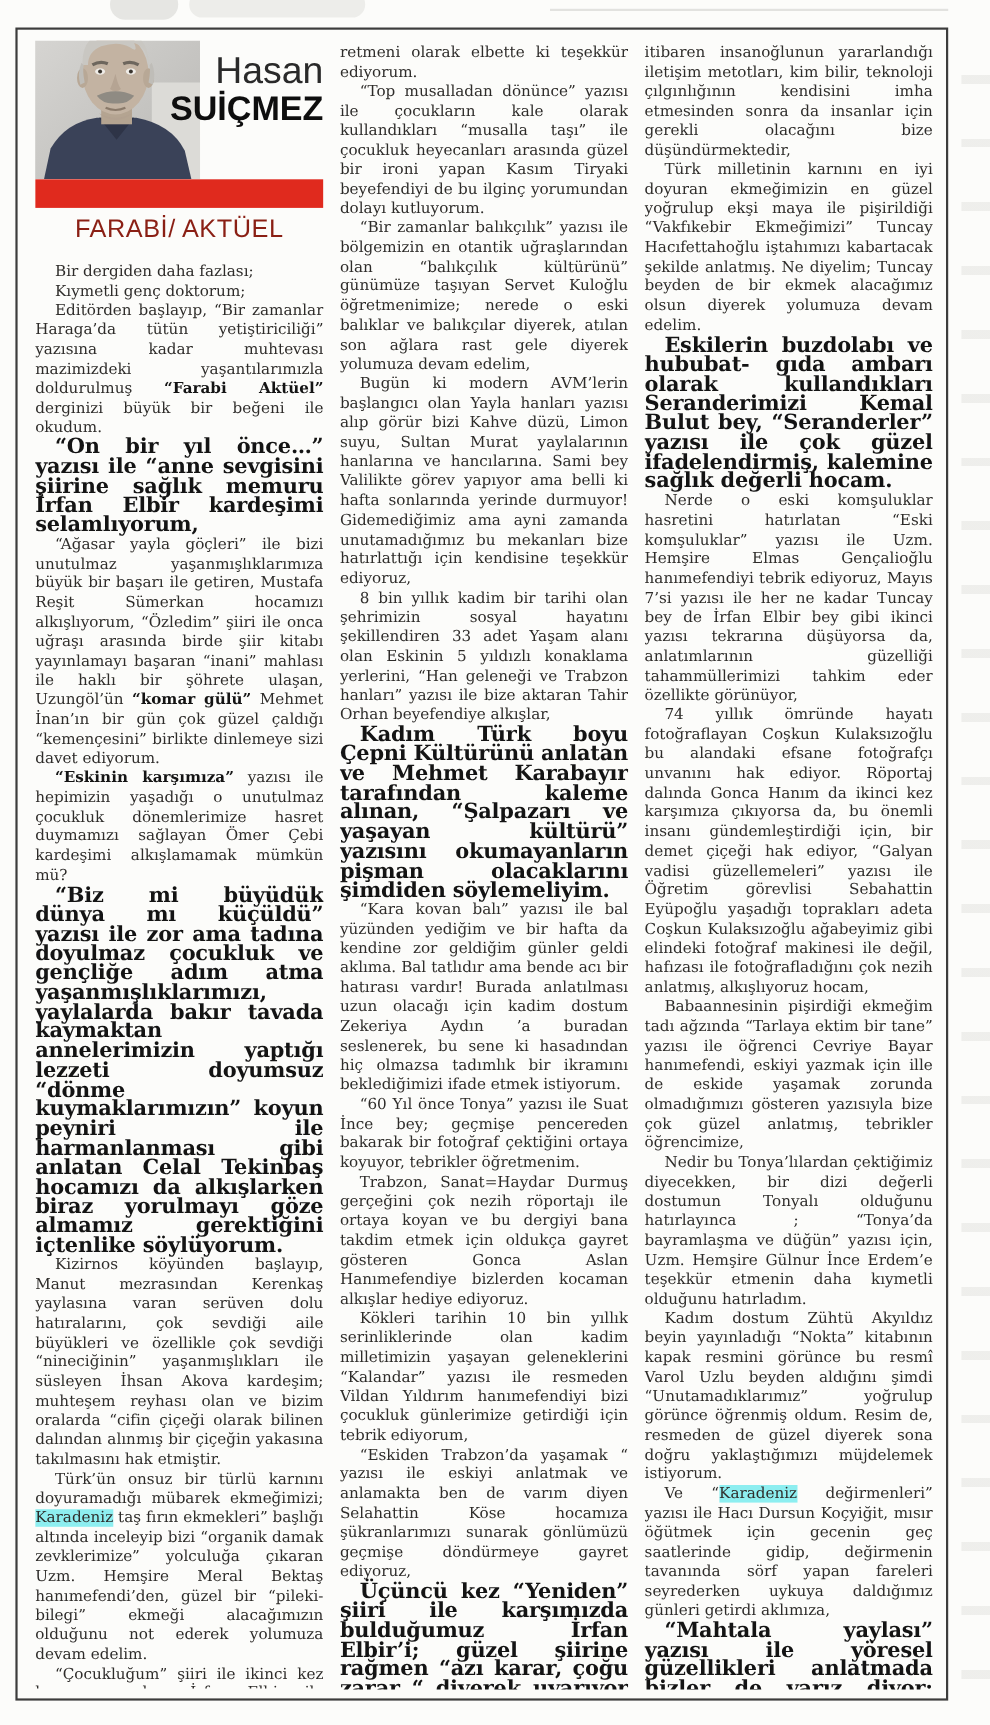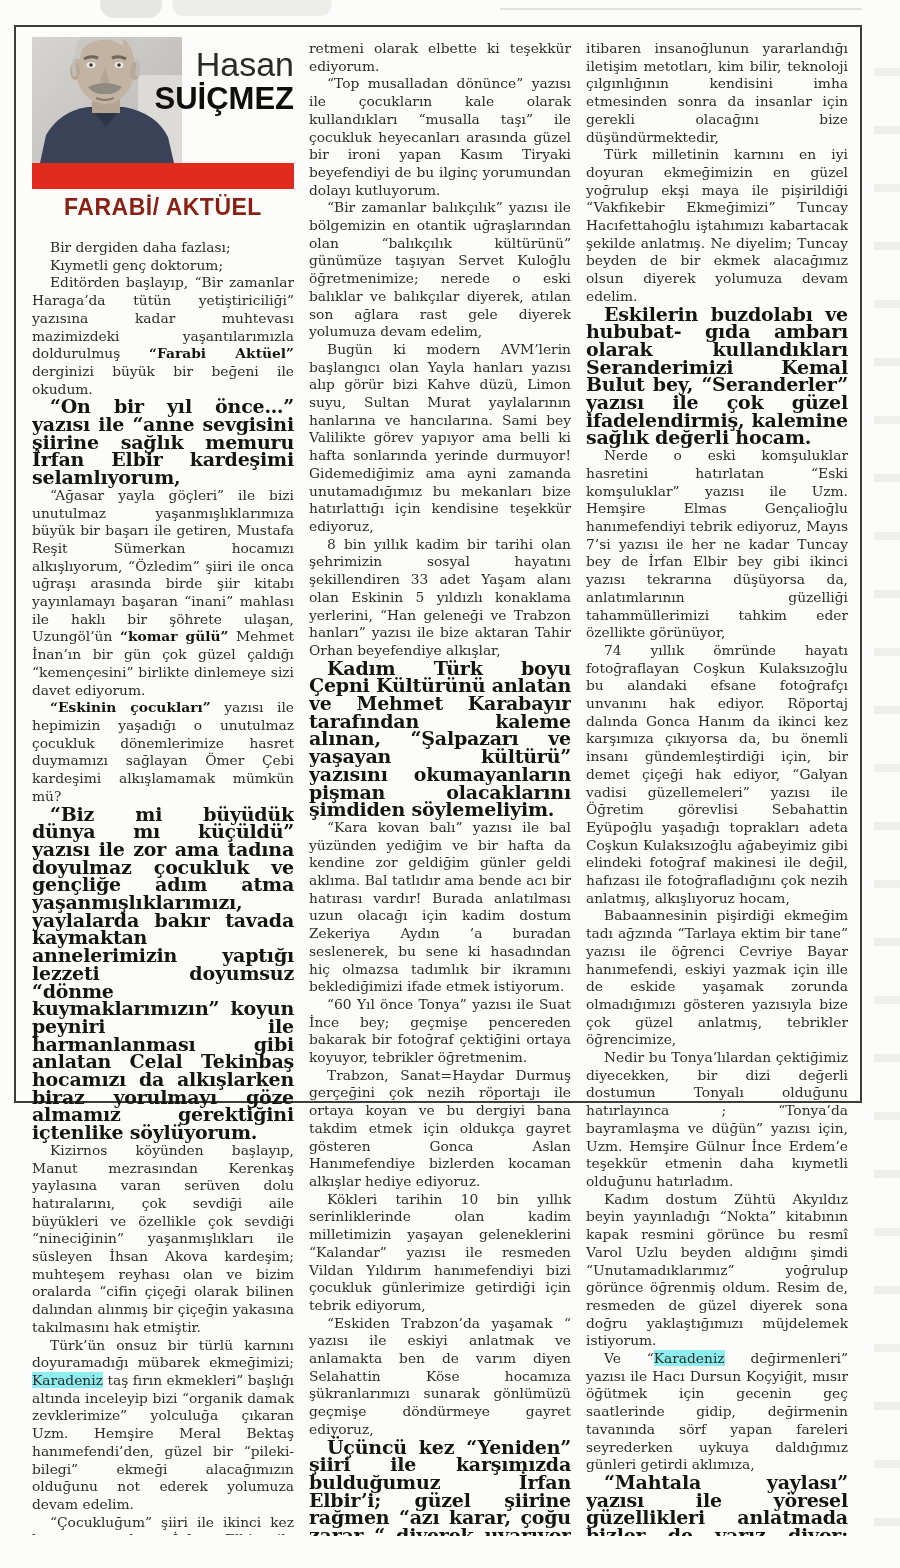--- a/index.html
+++ b/index.html
@@ -15,21 +15,21 @@
   .ghost-blob-1 { position:absolute; left:100px; top:-10px; width:62px; height:28px; border-radius:14px; background:#e6e6e3; }
   .ghost-blob-2 { position:absolute; left:172px; top:-8px; width:160px; height:24px; border-radius:12px; background:#ededea; }
   .ghost-topline { position:absolute; left:500px; top:8px; width:362px; height:2px; background:#e2e2df; }
   .ghost-right-strip {
     position:absolute; right:0; top:30px; width:26px; height:1500px;
     background:repeating-linear-gradient(#fcfcfa 0 38px, #ebebe8 38px 46px, #fcfcfa 46px 58px);
     opacity:.8;
   }
 
   .article-box {
-    position:absolute; left:14px; top:25px; width:848px; height:1078px;
+    position:absolute; left:14px; top:25px; width:848px; height:1521px;
     border:2px solid #3c3c3c; background:#fcfcfa;
   }
 
   .col {
     position:absolute;
     text-align:justify;
     color:#2e2c2a;
     font-size:13.8px;
     line-height:17.7px;
     overflow:hidden;
@@ -59,21 +59,21 @@
     position:absolute; right:0; top:10px; text-align:right;
     font-family:"Liberation Sans", sans-serif; line-height:1.05;
   }
   .byline .first { font-size:34px; font-weight:400; color:#2a2a2a; }
   .byline .last  { font-size:31px; font-weight:700; color:#0e0e0e; letter-spacing:0;margin-left:32px; }
   .redbar { position:absolute; left:0; top:126px; width:100%; height:26px; background:#e02a1e; }
   .section-title {
     position:absolute; left:0; top:162px; width:100%;
     text-align:center;
     font-family:"Liberation Sans", sans-serif;
-    font-size:23px; font-weight:700; color:#8a1f14;
+    font-size:23px; font-weight:400; color:#8a1f14;
     letter-spacing:0.5px;
   }
 </style>
 </head>
 <body>
 
 <div class="ghost-blob-1"></div>
 <div class="ghost-blob-2"></div>
 <div class="ghost-topline"></div>
 <div class="ghost-right-strip"></div>
@@ -131,21 +131,21 @@
       </div>
       <div class="redbar" style="background: rgb(224, 42, 30);"></div>
       <div class="section-title" style="color: rgb(138, 31, 20);">FARABİ/ AKTÜEL</div>
     </div>
 
   <p><span>Bir dergiden daha fazlası;</span></p>
       <p><span>Kıymetli genç doktorum;</span></p>
       <p><span>Editörden başlayıp, “Bir zamanlar Haraga’da tütün yetiştiriciliği” yazısına kadar muhtevası mazimizdeki yaşantılarımızla doldurulmuş </span><span class="b">“Farabi Aktüel”</span><span> derginizi büyük bir beğeni ile okudum.</span></p>
       <p class="bold"><span>“On bir yıl önce…” yazısı ile “anne sevgisini şiirine sağlık memuru İrfan Elbir kardeşimi selamlıyorum,</span></p>
       <p><span>“Ağasar yayla göçleri” ile bizi unutulmaz yaşanmışlıklarımıza büyük bir başarı ile getiren, Mustafa Reşit Sümerkan hocamızı alkışlıyorum, “Özledim” şiiri ile onca uğraşı arasında birde şiir kitabı yayınlamayı başaran “inani” mahlası ile haklı bir şöhrete ulaşan, Uzungöl’ün </span><span class="b">“komar gülü”</span><span> Mehmet İnan’ın bir gün çok güzel çaldığı “kemençesini” birlikte dinlemeye sizi davet ediyorum.</span></p>
-      <p><span class="b">“Eskinin çocukları”</span><span> yazısı ile hepimizin yaşadığı o unutulmaz çocukluk dönemlerimize hasret duymamızı sağlayan Ömer Çebi kardeşimi alkışlamamak mümkün mü?</span></p>
+      <p><span class="b">“Eskinin karşımıza”</span><span> yazısı ile hepimizin yaşadığı o unutulmaz çocukluk dönemlerimize hasret duymamızı sağlayan Ömer Çebi kardeşimi alkışlamamak mümkün mü?</span></p>
       <p class="bold"><span>“Biz mi büyüdük dünya mı küçüldü” yazısı ile zor ama tadına doyulmaz çocukluk ve gençliğe adım atma yaşanmışlıklarımızı, yaylalarda bakır tavada kaymaktan annelerimizin yaptığı lezzeti doyumsuz “dönme kuymaklarımızın” koyun peyniri ile harmanlanması gibi anlatan Celal Tekinbaş hocamızı da alkışlarken biraz yorulmayı göze almamız gerektiğini içtenlike söylüyorum.</span></p>
       <p><span>Kizirnos köyünden başlayıp, Manut mezrasından Kerenkaş yaylasına varan serüven dolu hatıralarını, çok sevdiği aile büyükleri ve özellikle çok sevdiği “nineciğinin” yaşanmışlıkları ile süsleyen İhsan Akova kardeşim; muhteşem reyhası olan ve bizim oralarda “cifin çiçeği olarak bilinen dalından alınmış bir çiçeğin yakasına takılmasını hak etmiştir.</span></p>
       <p><span>Türk’ün onsuz bir türlü karnını doyuramadığı mübarek ekmeğimizi; </span><span class="hl-cyan">Karadeniz</span><span> taş fırın ekmekleri” başlığı altında inceleyip bizi “organik damak zevklerimize” yolculuğa çıkaran Uzm. Hemşire Meral Bektaş hanımefendi’den, güzel bir “pileki- bilegi” ekmeği alacağımızın olduğunu not ederek yolumuza devam edelim.</span></p>
       <p><span>“Çocukluğum” şiiri ile ikinci kez karşımıza çıkan İrfan Elbir ile “dalında, armudu, elmayı” yemek için şimdiden davetini beklediğimizi bildirmek isterim.</span></p>
     </div>
 
   <div class="col col-2">
       <p class="noindent"><span>retmeni olarak elbette ki teşekkür ediyorum.</span></p>
       <p><span>“Top musalladan dönünce” yazısı ile çocukların kale olarak kullandıkları “musalla taşı” ile çocukluk heyecanları arasında güzel bir ironi yapan Kasım Tiryaki beyefendiyi de bu ilginç yorumundan dolayı kutluyorum.</span></p>
       <p><span>“Bir zamanlar balıkçılık” yazısı ile bölgemizin en otantik uğraşlarından olan “balıkçılık kültürünü” günümüze taşıyan Servet Kuloğlu öğretmenimize; nerede o eski balıklar ve balıkçılar diyerek, atılan son ağlara rast gele diyerek yolumuza devam edelim,</span></p>

